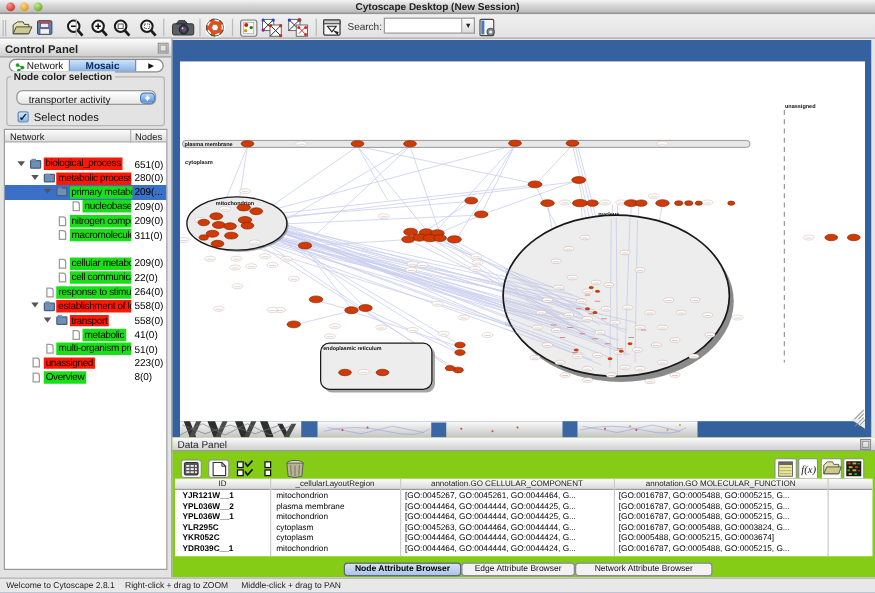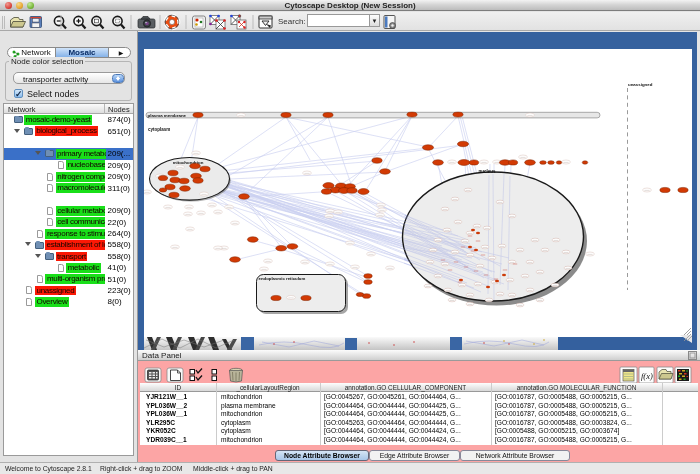--- a/index.html
+++ b/index.html
@@ -17,21 +17,21 @@
 #searcharw{left:370px;top:2px;width:10px;height:13px;background:linear-gradient(#fdfdfd,#dcdcdc);border:1px solid #999;border-left:none;font-size:6px;color:#222;text-align:center;line-height:12px}
 
 #cp{left:0;top:31px;width:138px;height:431px;background:#e3e3e3;border-right:1px solid #9a9a9a}
 #cphdr{left:0;top:0;width:137px;height:15px;background:linear-gradient(#fcfcfc,#cfcfcf);border-bottom:1px solid #9a9a9a}
 #cphdr span{position:absolute;left:4px;top:3px;font-size:9px;font-weight:bold;color:#222}
 #tabs{left:7px;top:16px;width:124px;height:11px;background:#fff;border:1px solid #8a8a8a;border-radius:6px;overflow:hidden}
 #tabnet{position:absolute;left:0;top:0;width:47px;height:100%;font-size:8px;color:#111;text-align:center;line-height:10px;padding-left:9px}
 #tabmos{position:absolute;left:47px;top:0;width:54px;height:100%;background:linear-gradient(#cfe3fa,#85b2e8);border-left:1px solid #8a8a8a;border-right:1px solid #8a8a8a;font-size:8px;font-weight:bold;color:#0a2d66;text-align:center;line-height:10px}
 #tabarw{position:absolute;left:102px;top:0;width:22px;height:100%;font-size:6px;color:#111;text-align:center;line-height:10px}
 #gbox{left:5px;top:30px;width:127px;height:40px;border:1px solid #b5b5b5;border-radius:3px}
-#gboxt{left:9px;top:26px;font-size:8px;font-weight:normal;color:#222;background:#e3e3e3;padding:0 2px}
+#gboxt{left:9px;top:26px;font-size:8px;font-weight:bold;color:#222;background:#e3e3e3;padding:0 2px}
 #combo{left:13px;top:41px;width:112px;height:12px;background:linear-gradient(#ffffff,#e6e6e6);border:1px solid #9a9a9a;border-radius:5px}
 #combo span{position:absolute;left:9px;top:2px;font-size:8px;color:#111}
 #combostep{position:absolute;right:0.5px;top:0.5px;width:12px;height:9.5px;background:linear-gradient(#b8d6f7,#5a90dd);border:0.5px solid #4a78b8;border-radius:3.5px}#combostep:before{content:"";position:absolute;left:3.5px;top:1.5px;border-left:2.5px solid transparent;border-right:2.5px solid transparent;border-bottom:3px solid #fff}#combostep:after{content:"";position:absolute;left:3.5px;bottom:1.5px;border-left:2.5px solid transparent;border-right:2.5px solid transparent;border-top:3px solid #fff}
 #cbx{left:14px;top:58px;width:9px;height:9px;background:linear-gradient(#d5e9fb,#8abbec);border:1px solid #6090c0;border-radius:2px;color:#10233f;font-size:9px;font-weight:bold;line-height:9px;text-align:center}
 #cbxl{left:27px;top:58px;font-size:9px;color:#111}
 #tree{left:3px;top:72px;width:131px;height:353px;background:#fff;border:1px solid #9a9a9a}
 #treehdr{position:absolute;left:0;top:0;width:129px;height:10px;background:linear-gradient(#fbfbfb,#dddddd);border-bottom:1px solid #a8a8a8}
 #treehdr .h1{position:absolute;left:4px;top:1px;font-size:7.5px;color:#222}
 #treehdr .h2{position:absolute;left:104px;top:1px;font-size:7.5px;color:#222}
 #treehdr .vs{position:absolute;left:100px;top:0;width:1px;height:10px;background:#b5b5b5}
@@ -160,20 +160,27 @@
   <rect x="385" y="4.5" width="2.5" height="11" fill="#4a7ac0"></rect>
   <circle cx="392.5" cy="13.5" r="3" fill="#888" stroke="#333" stroke-width="0.6"></circle>
   <circle cx="392.5" cy="13.5" r="1.2" fill="#eee"></circle>
  </g>
 </svg>
 <div id="searchlbl" class="abs">Search:</div>
 <div id="searchbox" class="abs"></div>
 <div id="searcharw" class="abs">▼</div>
 </div>
 <div id="cp" class="abs">
+ <div id="cphdr" class="abs">
+        <span>Control Panel</span>
+  <svg class="abs" style="left:126px;top:3px" width="9" height="9">
+          <rect x="0.5" y="0.5" width="8" height="8" fill="none" stroke="#888"></rect>
+          <rect x="2" y="2" width="5" height="5" fill="none" stroke="#999"></rect>
+        </svg>
+ </div>
  <div id="tabs" class="abs">
   <div id="tabnet">Network</div>
   <svg class="abs" style="left:4px;top:2px" width="8" height="8">
           <circle cx="2" cy="2" r="1.5" fill="#2a2"></circle>
           <circle cx="6" cy="4" r="1.5" fill="#2a2"></circle>
           <circle cx="3" cy="6.5" r="1.5" fill="#2a2"></circle>
           <line x1="2" y1="2" x2="6" y2="4" stroke="#272" stroke-width="0.7"></line>
           <line x1="6" y1="4" x2="3" y2="6.5" stroke="#272" stroke-width="0.7"></line>
         </svg>
   <div id="tabmos">Mosaic</div>
@@ -186,30 +193,31 @@
         <div id="combostep"></div>
       </div>
  <div id="cbx" class="abs">✓</div>
  <div id="cbxl" class="abs">Select nodes</div>
  <div id="tree" class="abs">
   <div id="treehdr">
           <span class="h1">Network</span>
           <span class="vs"></span>
           <span class="h2">Nodes</span>
         </div>
-<div class="trow" style="top:10.2px">
-          <div class="fold" style="left:10.0px"></div>
-          <div class="lbl g" style="left:20.3px;max-width:81px">mosaic-demo-yeast</div>
-          <div class="num">874(0)</div>
-        </div>
 <div class="trow" style="top:21.6px">
           <div class="tri" style="left:10.4px"></div>
           <div class="fold" style="left:20.4px"></div>
           <div class="lbl r" style="left:30.7px;max-width:70px">biological_process</div>
           <div class="num">651(0)</div>
+        </div>
+<div class="trow" style="top:33.0px">
+          <div class="tri" style="left:20.8px"></div>
+          <div class="fold" style="left:30.8px"></div>
+          <div class="lbl r" style="left:41.1px;max-width:60px">metabolic process</div>
+          <div class="num">280(0)</div>
         </div>
 <div class="trow sel" style="top:44.3px">
           <div class="tri" style="left:31.2px"></div>
           <div class="fold" style="left:41.2px"></div>
           <div class="lbl g" style="left:51.5px;max-width:50px">primary metabo</div>
           <div class="num">209(...</div>
         </div>
 <div class="trow" style="top:55.7px">
           <div class="file" style="left:53.6px"></div>
           <div class="lbl g" style="left:62.2px;max-width:39px">nucleobase-</div>
@@ -738,21 +746,21 @@
         <circle cx="400" cy="5" r="0.8"></circle>
       </g>
  <rect x="414" y="2" width="134" height="14" fill="#34609e"></rect>
  <path d="M536 0 L548 0 L548 8 Z" fill="#e8e8e8"></path>
  <g stroke="#999" stroke-width="0.8">
         <line x1="540" y1="6" x2="547" y2="-1"></line>
         <line x1="543" y1="6" x2="548" y2="1"></line>
       </g>
 </svg>
 
-<div class="abs" style="left:138px;top:350px;width:562px;height:112px;background:#fca5a5">
+<div class="abs" style="left:138px;top:350px;width:562px;height:112px;background:#84cc16">
  <div class="abs" style="left:0;top:0;width:562px;height:11px;background:linear-gradient(#fcfcfc,#cfcfcf);border-bottom:1px solid #9a9a9a">
   <span style="position:absolute;left:4px;top:1px;font-size:8px;color:#222">Data Panel</span>
   <svg class="abs" style="left:550px;top:1px" width="9" height="9">
           <rect x="0.5" y="0.5" width="8" height="8" fill="none" stroke="#888"></rect>
           <rect x="2" y="2" width="5" height="5" fill="none" stroke="#999"></rect>
         </svg>
  </div>
 
  <svg class="abs" style="left:0;top:12px" width="562" height="21" viewBox="0 0 562 21">
   <g fill="#f8f8f8" stroke="#8a8a8a" stroke-width="0.8">

